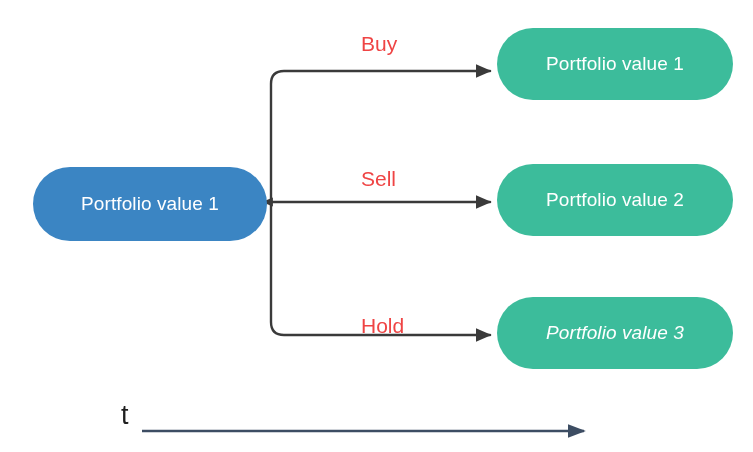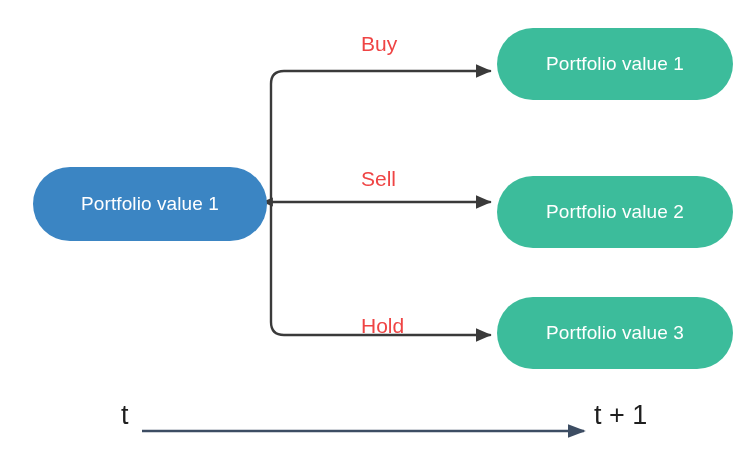--- a/index.html
+++ b/index.html
@@ -39,22 +39,22 @@
     background: #3b85c3;
   }
   .node-target {
     left: 497px;
     width: 236px;
     height: 72px;
     border-radius: 36px;
     background: #3cbc9b;
   }
   .node-t1 { top: 28px; }
-  .node-t2 { top: 176px; }
-  .node-t3 { top: 297px; }
+  .node-t2 { top: 164px; }
+  .node-t3 { top: 297px; font-style: italic; }
 
   .edge-label {
     position: absolute;
     font-size: 21px;
     color: #ef4444;
     white-space: nowrap;
     user-select: none;
   }
   .lbl-buy  { left: 361px; top: 32px; }
   .lbl-sell { left: 361px; top: 167px; }
@@ -130,15 +130,14 @@
   </div>
 
   <div class="edge-label lbl-buy">Buy</div>
 
   <div class="edge-label lbl-sell">Sell</div>
 
   <div class="edge-label lbl-hold">Hold</div>
 
   <div class="axis-text axis-t">t</div>
 
-  <div class="axis-text axis-t1">t + 1</div>
 
 </div>
 
 </body></html>

